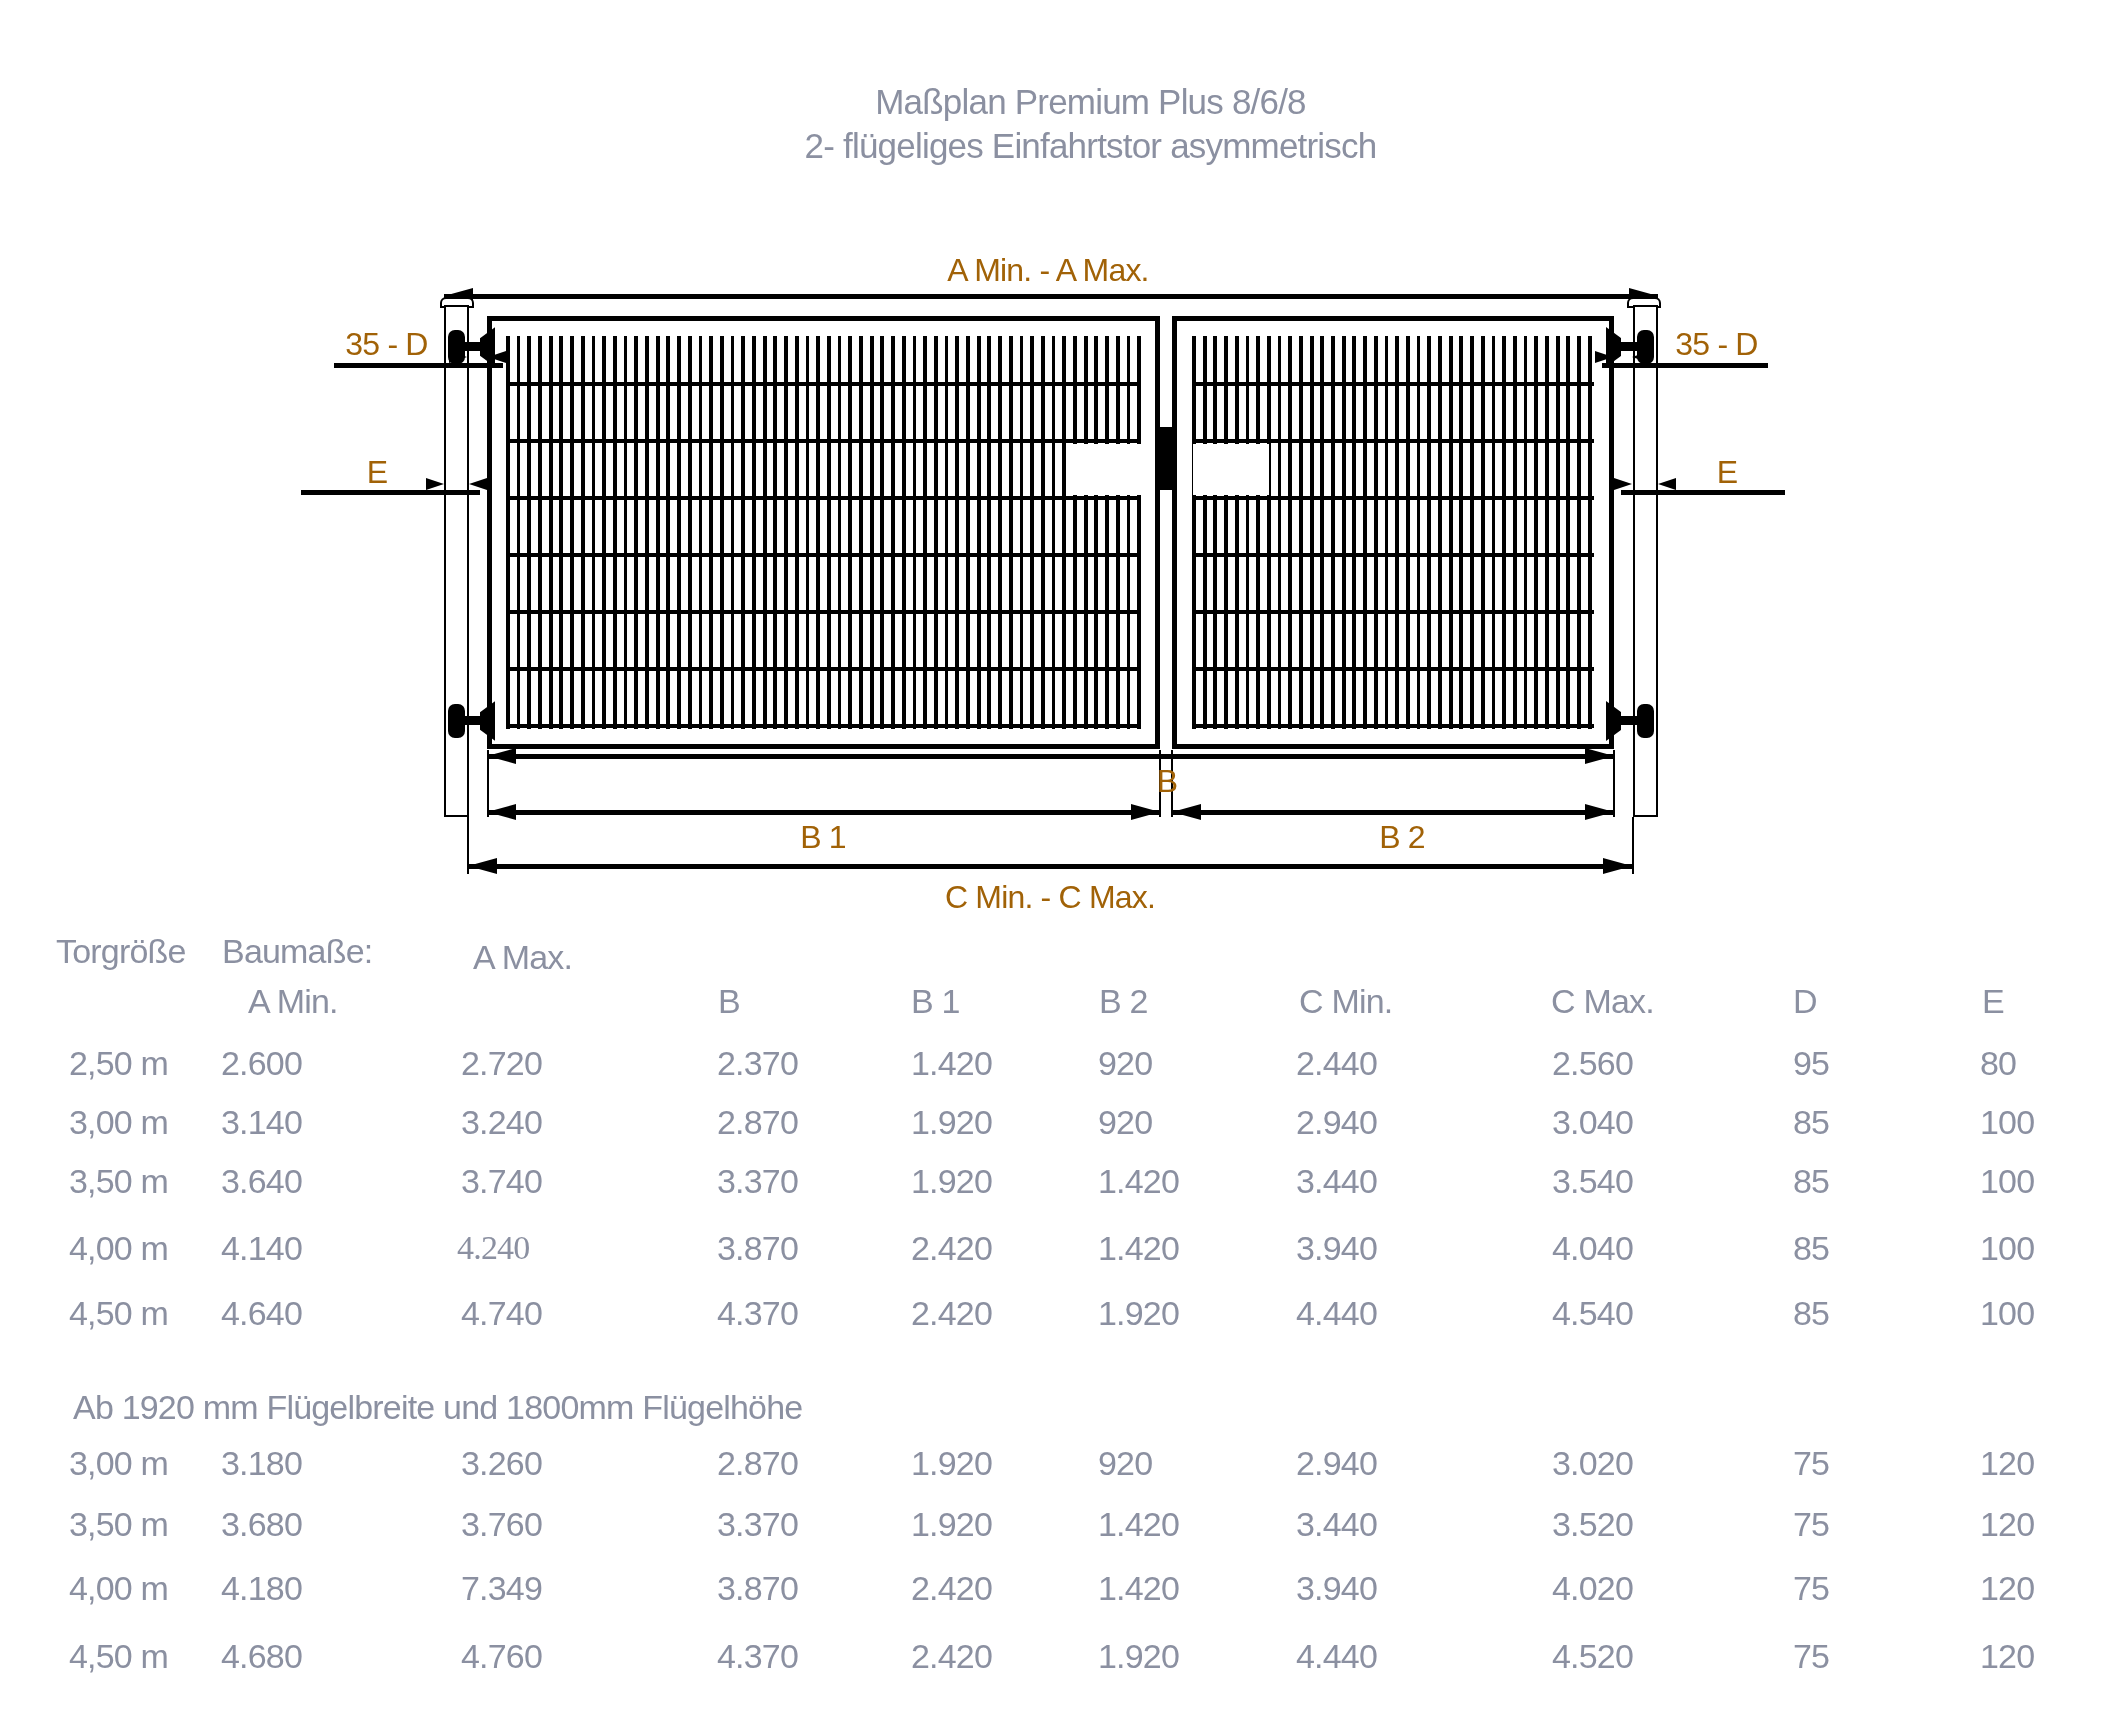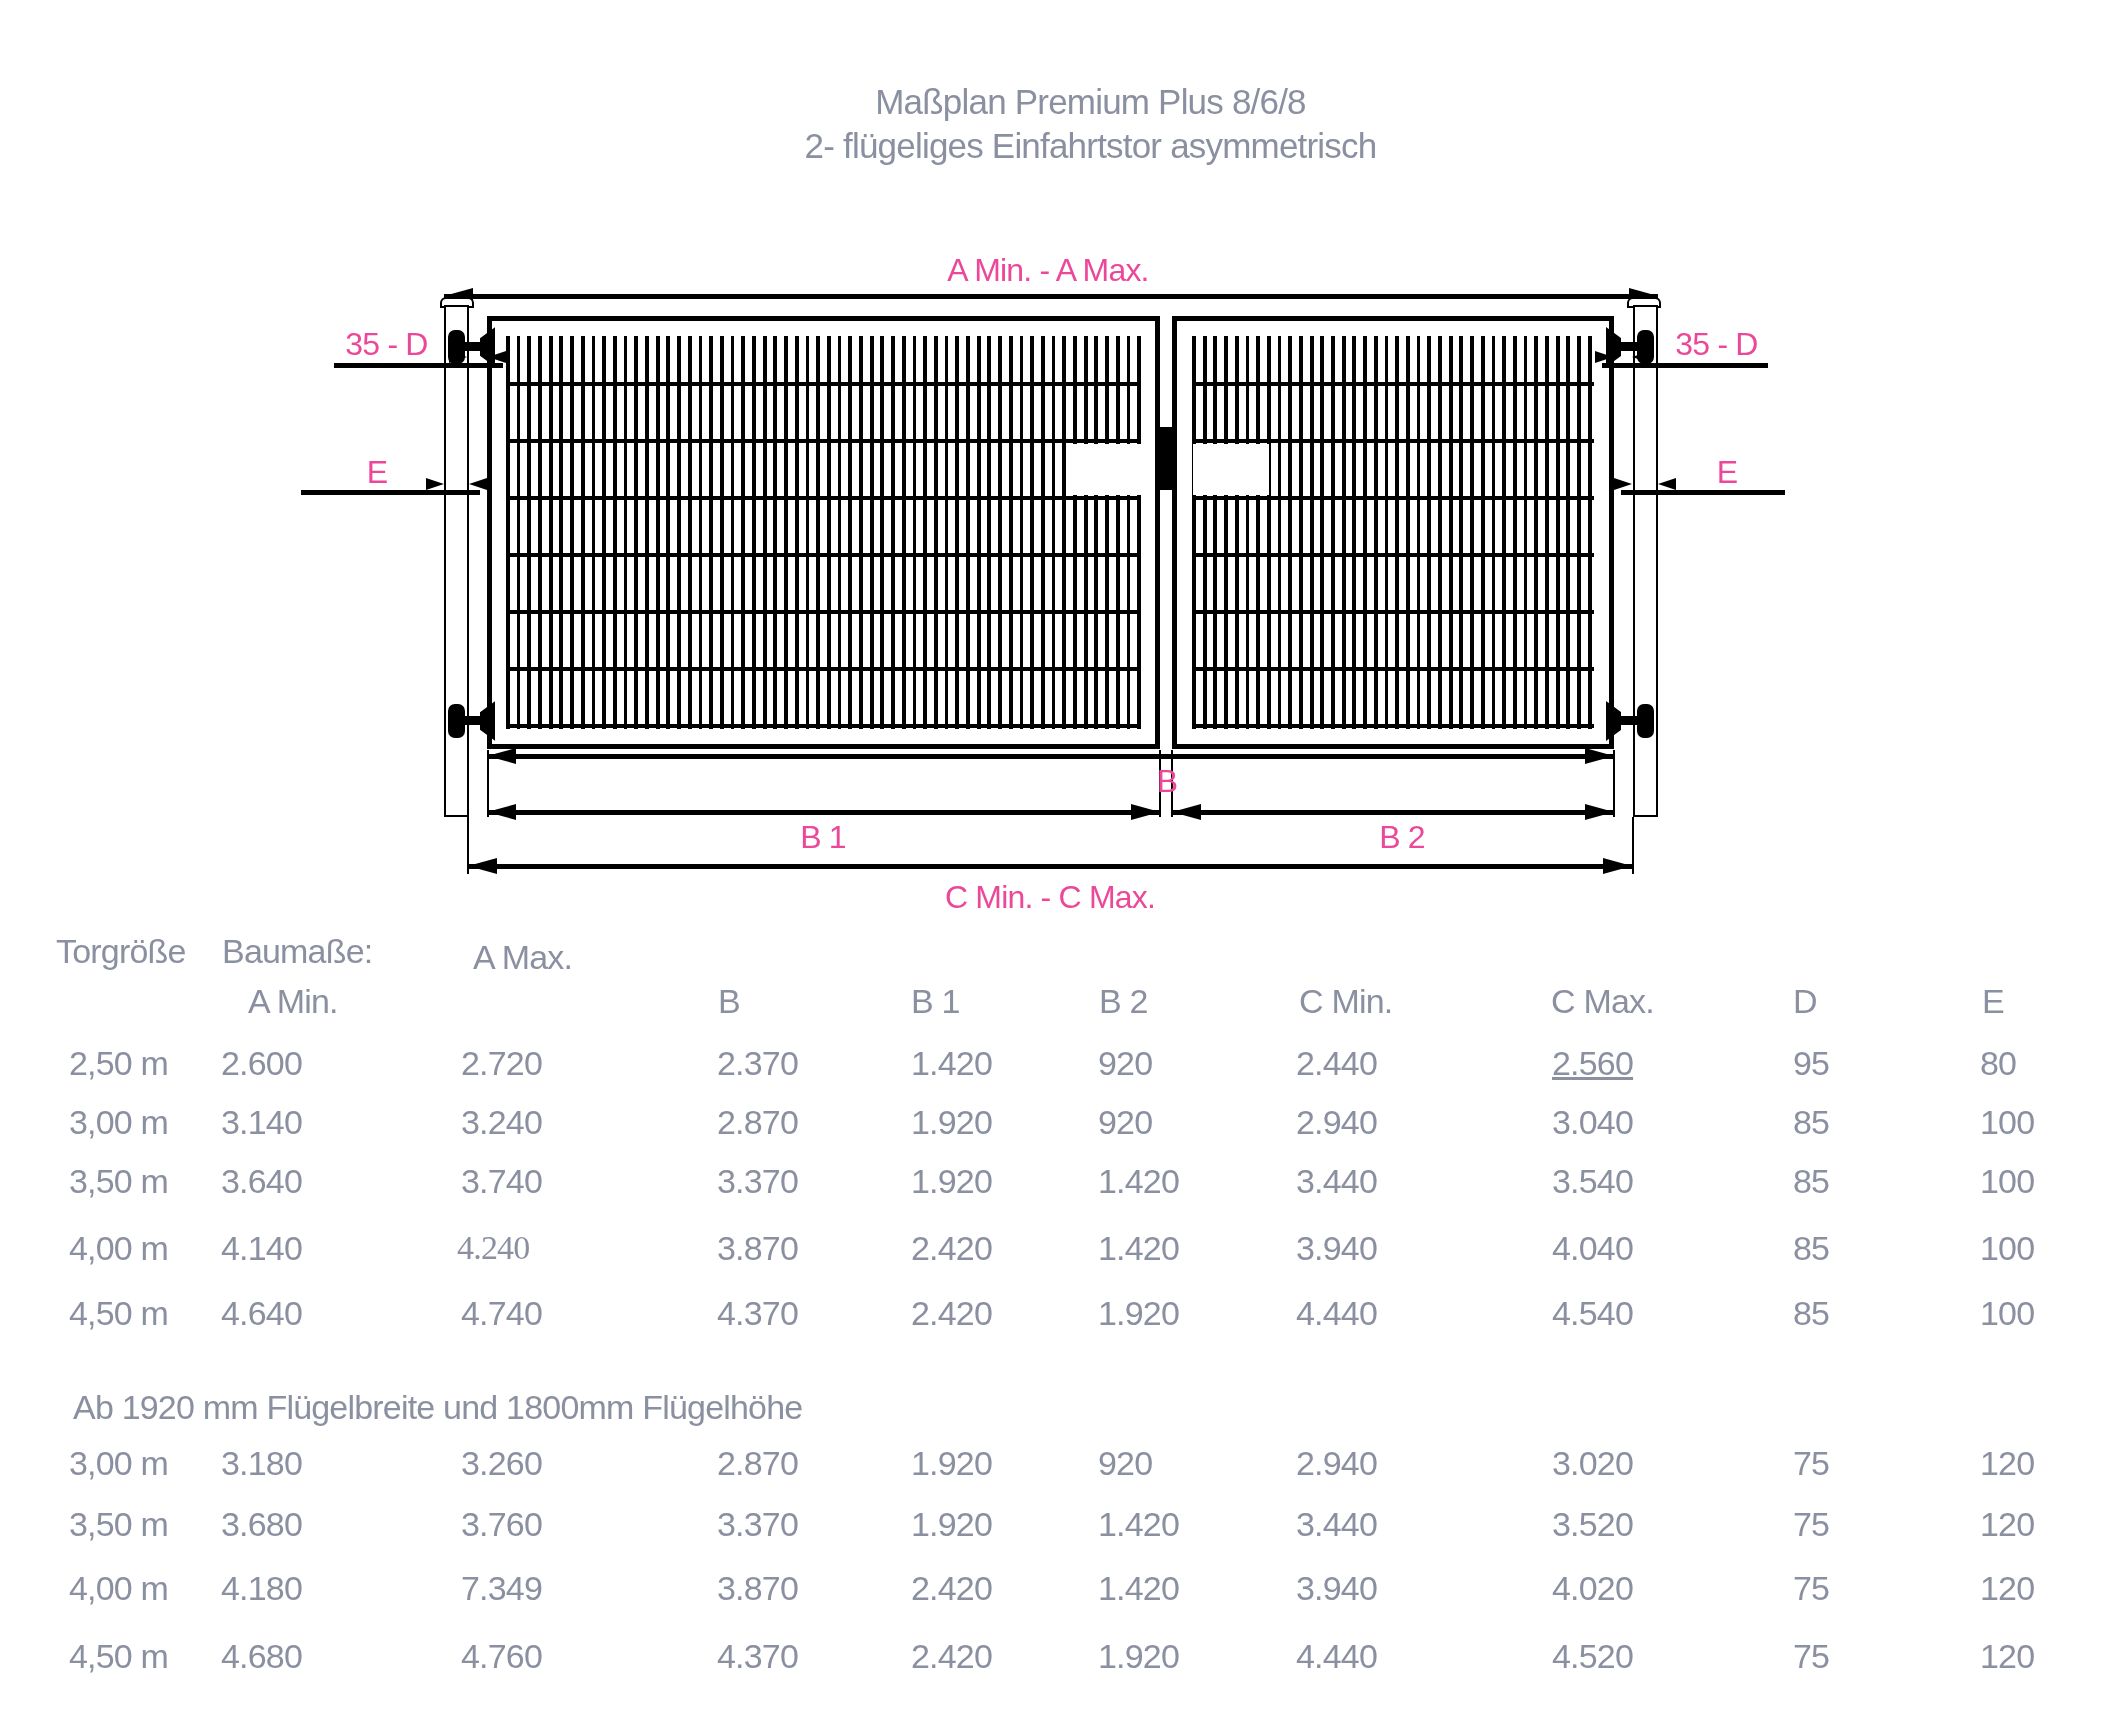--- a/index.html
+++ b/index.html
@@ -2,21 +2,21 @@
 <html style="font-size:12.2px"><head>
 <meta charset="utf-8">
 <style>
   html,body{margin:0;padding:0;background:#ffffff;}
   body{width:2119px;height:1730px;position:relative;overflow:hidden;
        font-family:"Liberation Sans", sans-serif;letter-spacing:-0.8px;}
   .abs{position:absolute;}
   
   .title{left:320px;top:80px;width:1541px;text-align:center;font-size:35px;line-height:44px;color:#8b90a1;}
   
-  .dlabel{position:absolute;color:#ec4899;font-size:32px;text-align:center;white-space:nowrap;}
+  .dlabel{position:absolute;color:#a16207;font-size:32px;text-align:center;white-space:nowrap;}
   .dline{position:absolute;background:#000;height:4.6px;}
   .vext{position:absolute;background:#000;width:1.5px;}
   .ah{position:absolute;width:0;height:0;border-top:8.4px solid transparent;border-bottom:8.4px solid transparent;}
   .ah.l{border-right:29px solid #000;}
   .ah.r{border-left:29px solid #000;}
   .ahs{position:absolute;width:0;height:0;border-top:6.1px solid transparent;border-bottom:6.1px solid transparent;}
   .ahs.r{border-left:18.3px solid #000;}
   .ahs.l{border-right:18.3px solid #000;}
   
   .post{position:absolute;width:25px;height:512px;top:305px;background:#fff;border:2.3px solid #000;box-sizing:border-box;}
@@ -143,21 +143,21 @@
 
   <div id="rows-holder">
       <div class="trow" style="top: 1044px;">
         <span class="tcell" style="left: 69px;">2,50 m</span>
         <span class="tcell" style="left: 221px;">2.600</span>
         <span class="tcell" style="left: 461px;">2.720</span>
         <span class="tcell" style="left: 717px;">2.370</span>
         <span class="tcell" style="left: 911px;">1.420</span>
         <span class="tcell" style="left: 1098px;">920</span>
         <span class="tcell" style="left: 1296px;">2.440</span>
-        <span class="tcell" style="left: 1552px; text-decoration: underline;">2.560</span>
+        <span class="tcell" style="left: 1552px;">2.560</span>
         <span class="tcell" style="left: 1793px;">95</span>
         <span class="tcell" style="left: 1980px;">80</span>
       </div>
       <div class="trow" style="top: 1103px;">
         <span class="tcell" style="left: 69px;">3,00 m</span>
         <span class="tcell" style="left: 221px;">3.140</span>
         <span class="tcell" style="left: 461px;">3.240</span>
         <span class="tcell" style="left: 717px;">2.870</span>
         <span class="tcell" style="left: 911px;">1.920</span>
         <span class="tcell" style="left: 1098px;">920</span>

